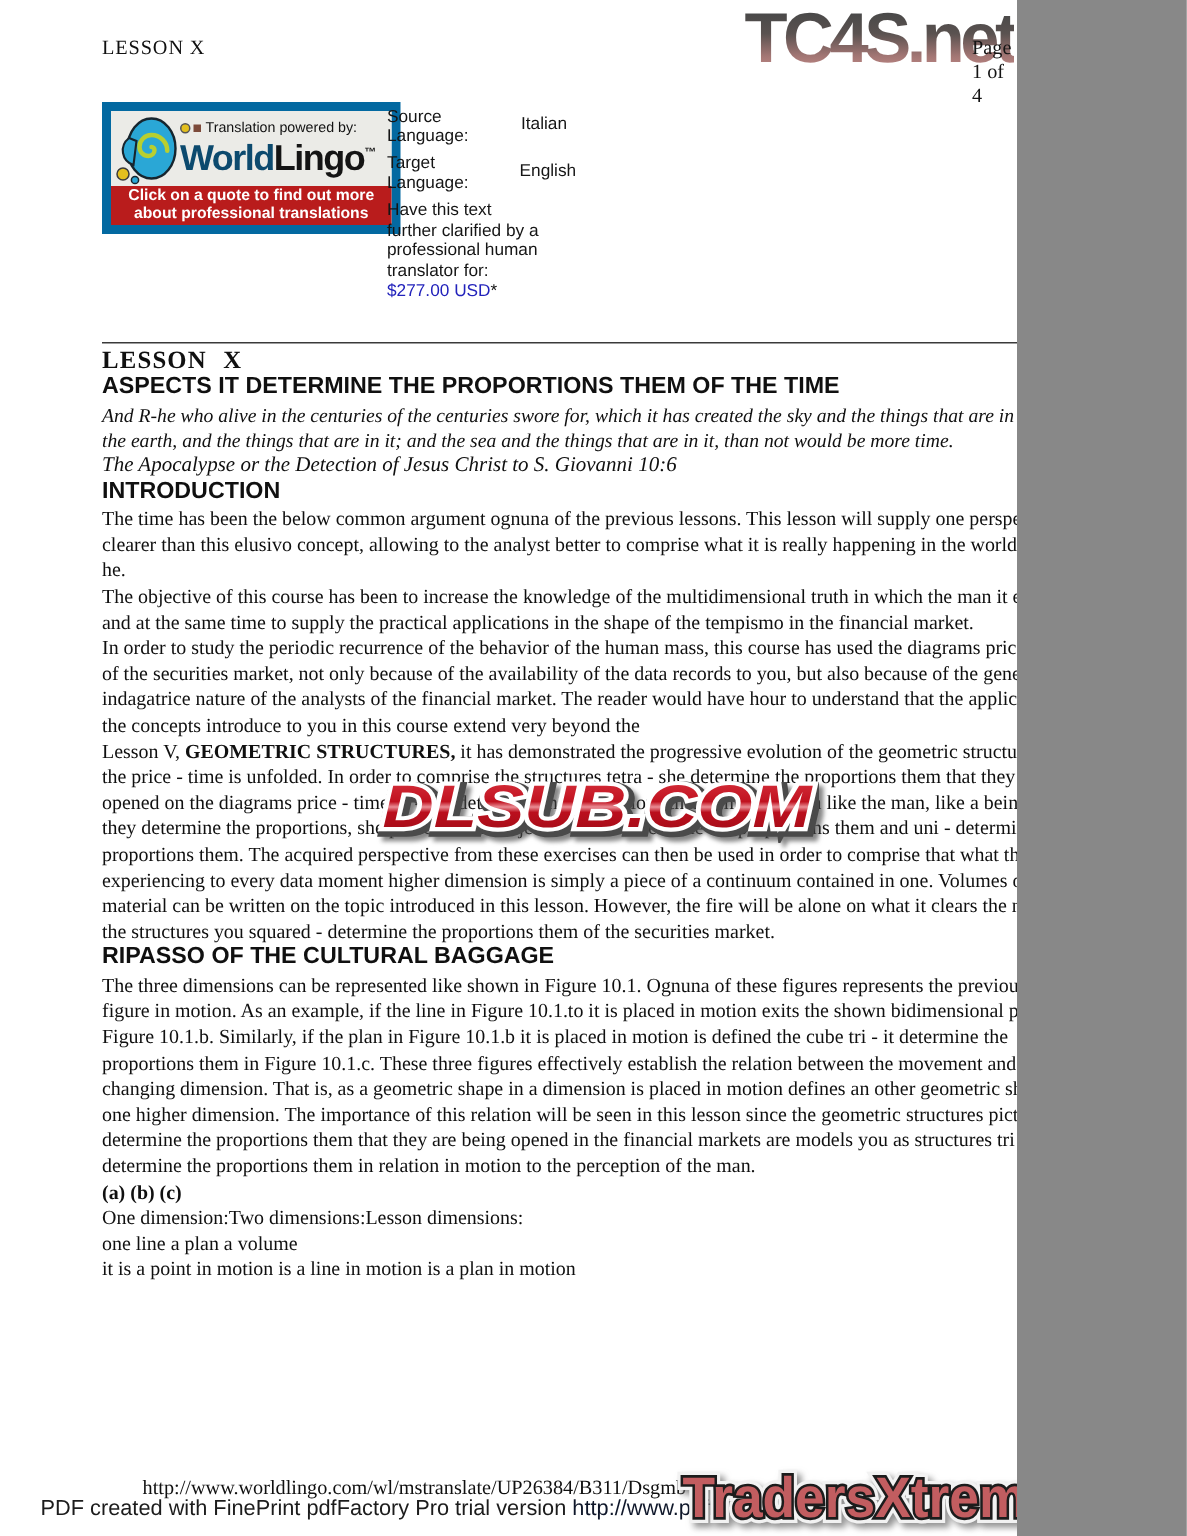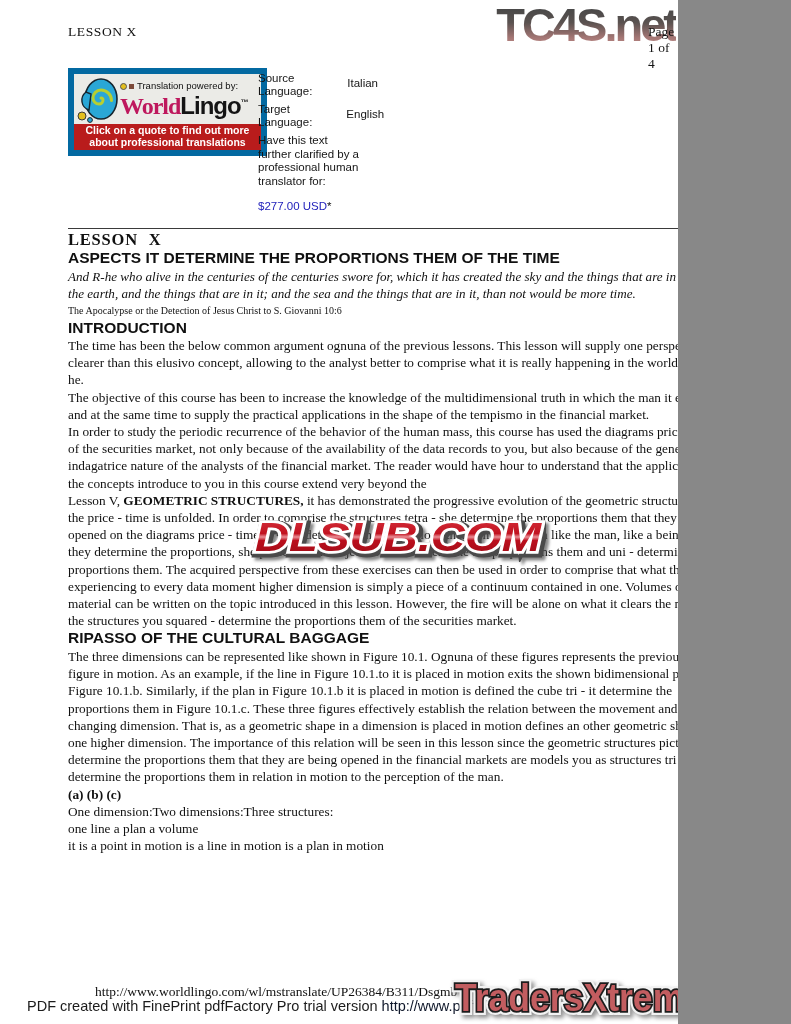--- a/index.html
+++ b/index.html
@@ -18,49 +18,49 @@
   .wl-widget{position:absolute;left:68px;top:68px;width:187px;border:6px solid #0369a1;}
   .wl-top{background:#ebebe7;height:50px;position:relative;}
   .wl-head{position:absolute;left:2px;top:2px;}
   .wl-powered{position:absolute;left:46px;top:6px;font-family:"Liberation Sans",sans-serif;
               font-size:9.5px;color:#111;white-space:nowrap;}
   .wl-dot{display:inline-block;width:5px;height:5px;border-radius:50%;background:#e3bf1e;
           border:1px solid #555;vertical-align:middle;margin-right:2px;}
   .wl-sq{display:inline-block;width:5px;height:5px;background:#7c4a3a;vertical-align:middle;margin-right:3px;}
   .wl-brand{position:absolute;left:46px;top:18px;font-family:"Liberation Sans",sans-serif;
             font-weight:bold;font-size:24px;letter-spacing:-1px;white-space:nowrap;}
-  .wl-brand .world{color:#be185d;font-family:Liberation Serif, serif;}
+  .wl-brand .world{color:#0c4a6e;}
   .wl-brand .lingo{color:#141414;}
   .wl-tm{font-size:8px;vertical-align:super;letter-spacing:0;color:#141414;font-weight:bold;}
   .wl-banner{background:#b91c1c;color:#fff;font-family:"Liberation Sans",sans-serif;
              font-weight:bold;font-size:10.5px;line-height:11.5px;text-align:center;
              padding:1px 0 2px;cursor:pointer;}
   .wl-banner span{display:block;}
 
   
   .lang-col{position:absolute;left:258px;top:72px;width:120px;
             font-family:"Liberation Sans",sans-serif;font-size:11.5px;color:#151515;}
   .lang-row{display:flex;margin-bottom:5px;gap:32px;}
   .lang-label{width:62px;line-height:13px;}
   .lang-value{padding-top:5px;padding-left:2px;}
   .offer{width:104px;line-height:13.5px;margin-top:5px;}
-  .price{color:#2222bb;line-height:13.5px;cursor:pointer;margin-top:12px;}
+  .price{color:#2222bb;line-height:13.5px;cursor:pointer;}
   .price .star{color:#111;}
 
   
   .divider{position:absolute;left:68px;top:228px;width:655px;border-top:1px solid #3a3a3a;}
 
   
   .content{position:absolute;left:68px;top:230px;width:657px;}
   .doc-title{font-size:16.5px;font-weight:bold;letter-spacing:.8px;word-spacing:6px;
              margin:0;line-height:19px;}
   .sans-heading{font-family:"Liberation Sans",sans-serif;font-weight:bold;font-size:15.5px;
                 line-height:18.5px;margin:0;letter-spacing:0;}
   .quote{font-style:italic;font-size:13.1px;line-height:17px;margin:0;}
-  .attrib{font-size:10px;line-height:17px;margin:0;}
+  .attrib{font-style:italic;font-size:14px;line-height:17px;margin:0;}
   .body-p{font-size:13.3px;line-height:17.2px;margin:0;}
   .abc{font-weight:bold;font-size:13.3px;line-height:17.2px;margin:0;}
 
   
   .dlsub-wrap{position:absolute;left:250px;top:514px;z-index:5;
               filter:drop-shadow(3px 3px 1.5px rgba(70,70,70,.65));font-style:italic;}
   .traders-wrap{position:absolute;left:451px;top:973px;z-index:5;
               filter:drop-shadow(3px 3px 2px rgba(120,120,120,.8));}
 
   
@@ -119,21 +119,21 @@
     <p class="quote">And R-he who alive in the centuries of the centuries swore for, which it has created the sky and the things that are in it; and the earth, and the things that are in it; and the sea and the things that are in it, than not would be more time.</p>
     <p class="attrib">The Apocalypse or the Detection of Jesus Christ to S. Giovanni 10:6</p>
     <h2 class="sans-heading">INTRODUCTION</h2>
     <p class="body-p">The time has been the below common argument ognuna of the previous lessons. This lesson will supply one perspective clearer than this elusivo concept, allowing to the analyst better to comprise what it is really happening in the world around he.</p>
     <p class="body-p">The objective of this course has been to increase the knowledge of the multidimensional truth in which the man it exists, and at the same time to supply the practical applications in the shape of the tempismo in the financial market.</p>
     <p class="body-p">In order to study the periodic recurrence of the behavior of the human mass, this course has used the diagrams price - time of the securities market, not only because of the availability of the data records to you, but also because of the generally indagatrice nature of the analysts of the financial market. The reader would have hour to understand that the applications of the concepts introduce to you in this course extend very beyond the</p>
     <p class="body-p"><span>Lesson V, </span><b>GEOMETRIC STRUCTURES,</b><span> it has demonstrated the progressive evolution of the geometric structures as the price - time is unfolded. In order to comprise the structures tetra - she determine the proportions them that they are opened on the diagrams price - time bi - she determine the proportions them, must be seen like the man, like a being tri - they determine the proportions, she perceives the objects bi - she determine the proportions them and uni - determine the proportions them. The acquired perspective from these exercises can then be used in order to comprise that what the man is experiencing to every data moment higher dimension is simply a piece of a continuum contained in one. Volumes of material can be written on the topic introduced in this lesson. However, the fire will be alone on what it clears the nature of the structures you squared - determine the proportions them of the securities market.</span></p>
     <h2 class="sans-heading">RIPASSO OF THE CULTURAL BAGGAGE</h2>
     <p class="body-p">The three dimensions can be represented like shown in Figure 10.1. Ognuna of these figures represents the previous put figure in motion. As an example, if the line in Figure 10.1.to it is placed in motion exits the shown bidimensional plan in Figure 10.1.b. Similarly, if the plan in Figure 10.1.b it is placed in motion is defined the cube tri - it determine the proportions them in Figure 10.1.c. These three figures effectively establish the relation between the movement and the changing dimension. That is, as a geometric shape in a dimension is placed in motion defines an other geometric shape in one higher dimension. The importance of this relation will be seen in this lesson since the geometric structures pictures - it determine the proportions them that they are being opened in the financial markets are models you as structures tri - determine the proportions them in relation in motion to the perception of the man.</p>
     <p class="abc">(a) (b) (c)</p>
-    <p class="body-p">One dimension:Two dimensions:Three structures:</p>
+    <p class="body-p">One dimension:Two dimensions:Lesson dimensions:</p>
     <p class="body-p">one line a plan a volume</p>
     <p class="body-p">it is a point in motion is a line in motion is a plan in motion</p>
   </div>
 
   <div class="dlsub-wrap">
     <svg width="296" height="48" viewBox="0 0 296 48">
       <defs>
         <linearGradient id="dlsubGrad" x1="0" y1="0" x2="0" y2="1">
           <stop offset="0%" stop-color="#d93540"></stop>
           <stop offset="42%" stop-color="#c11220"></stop>

